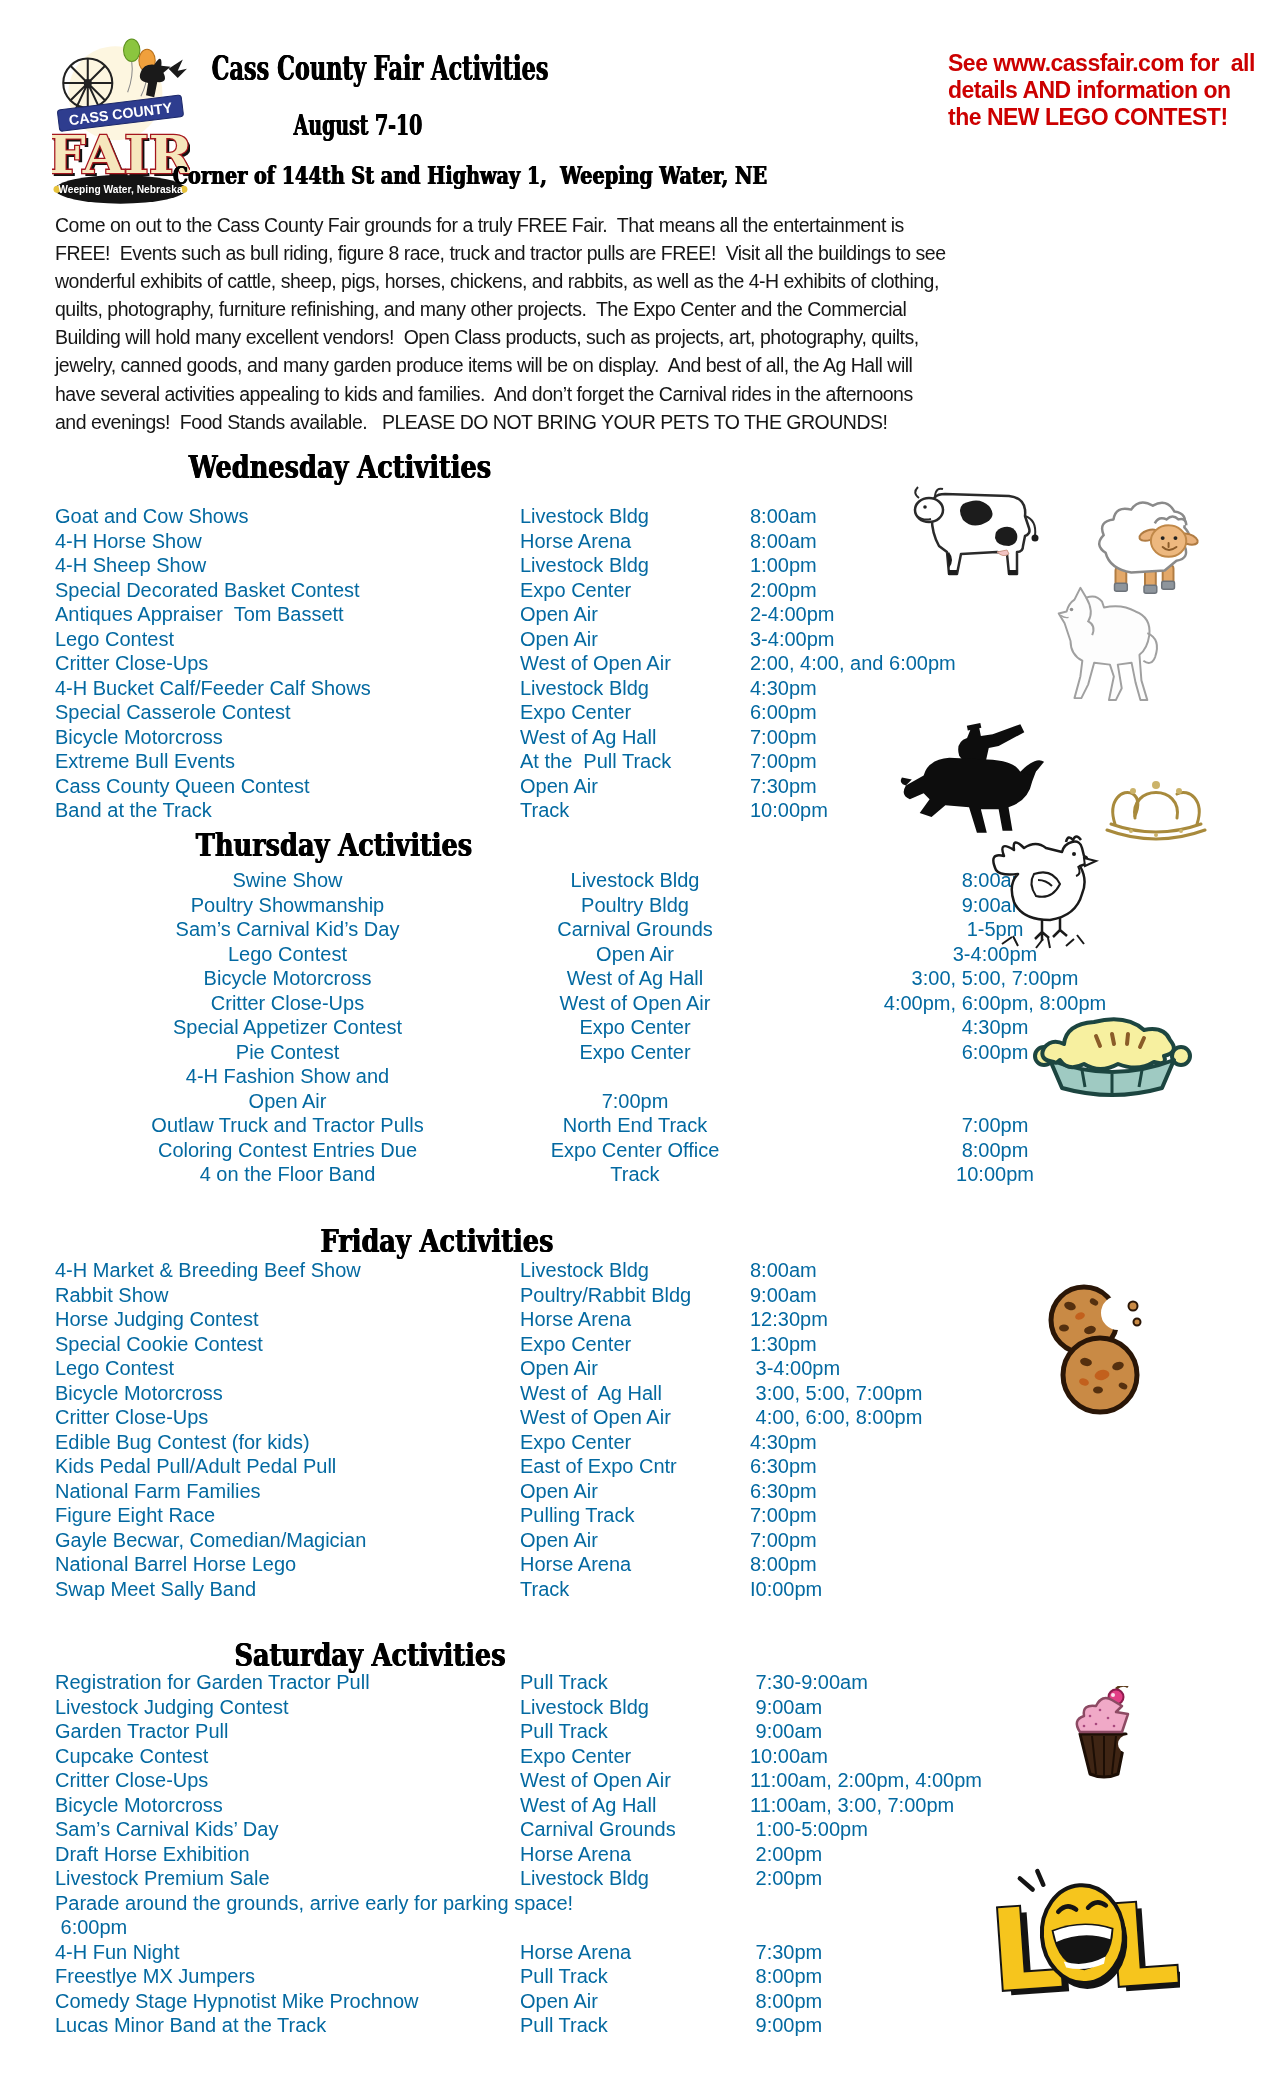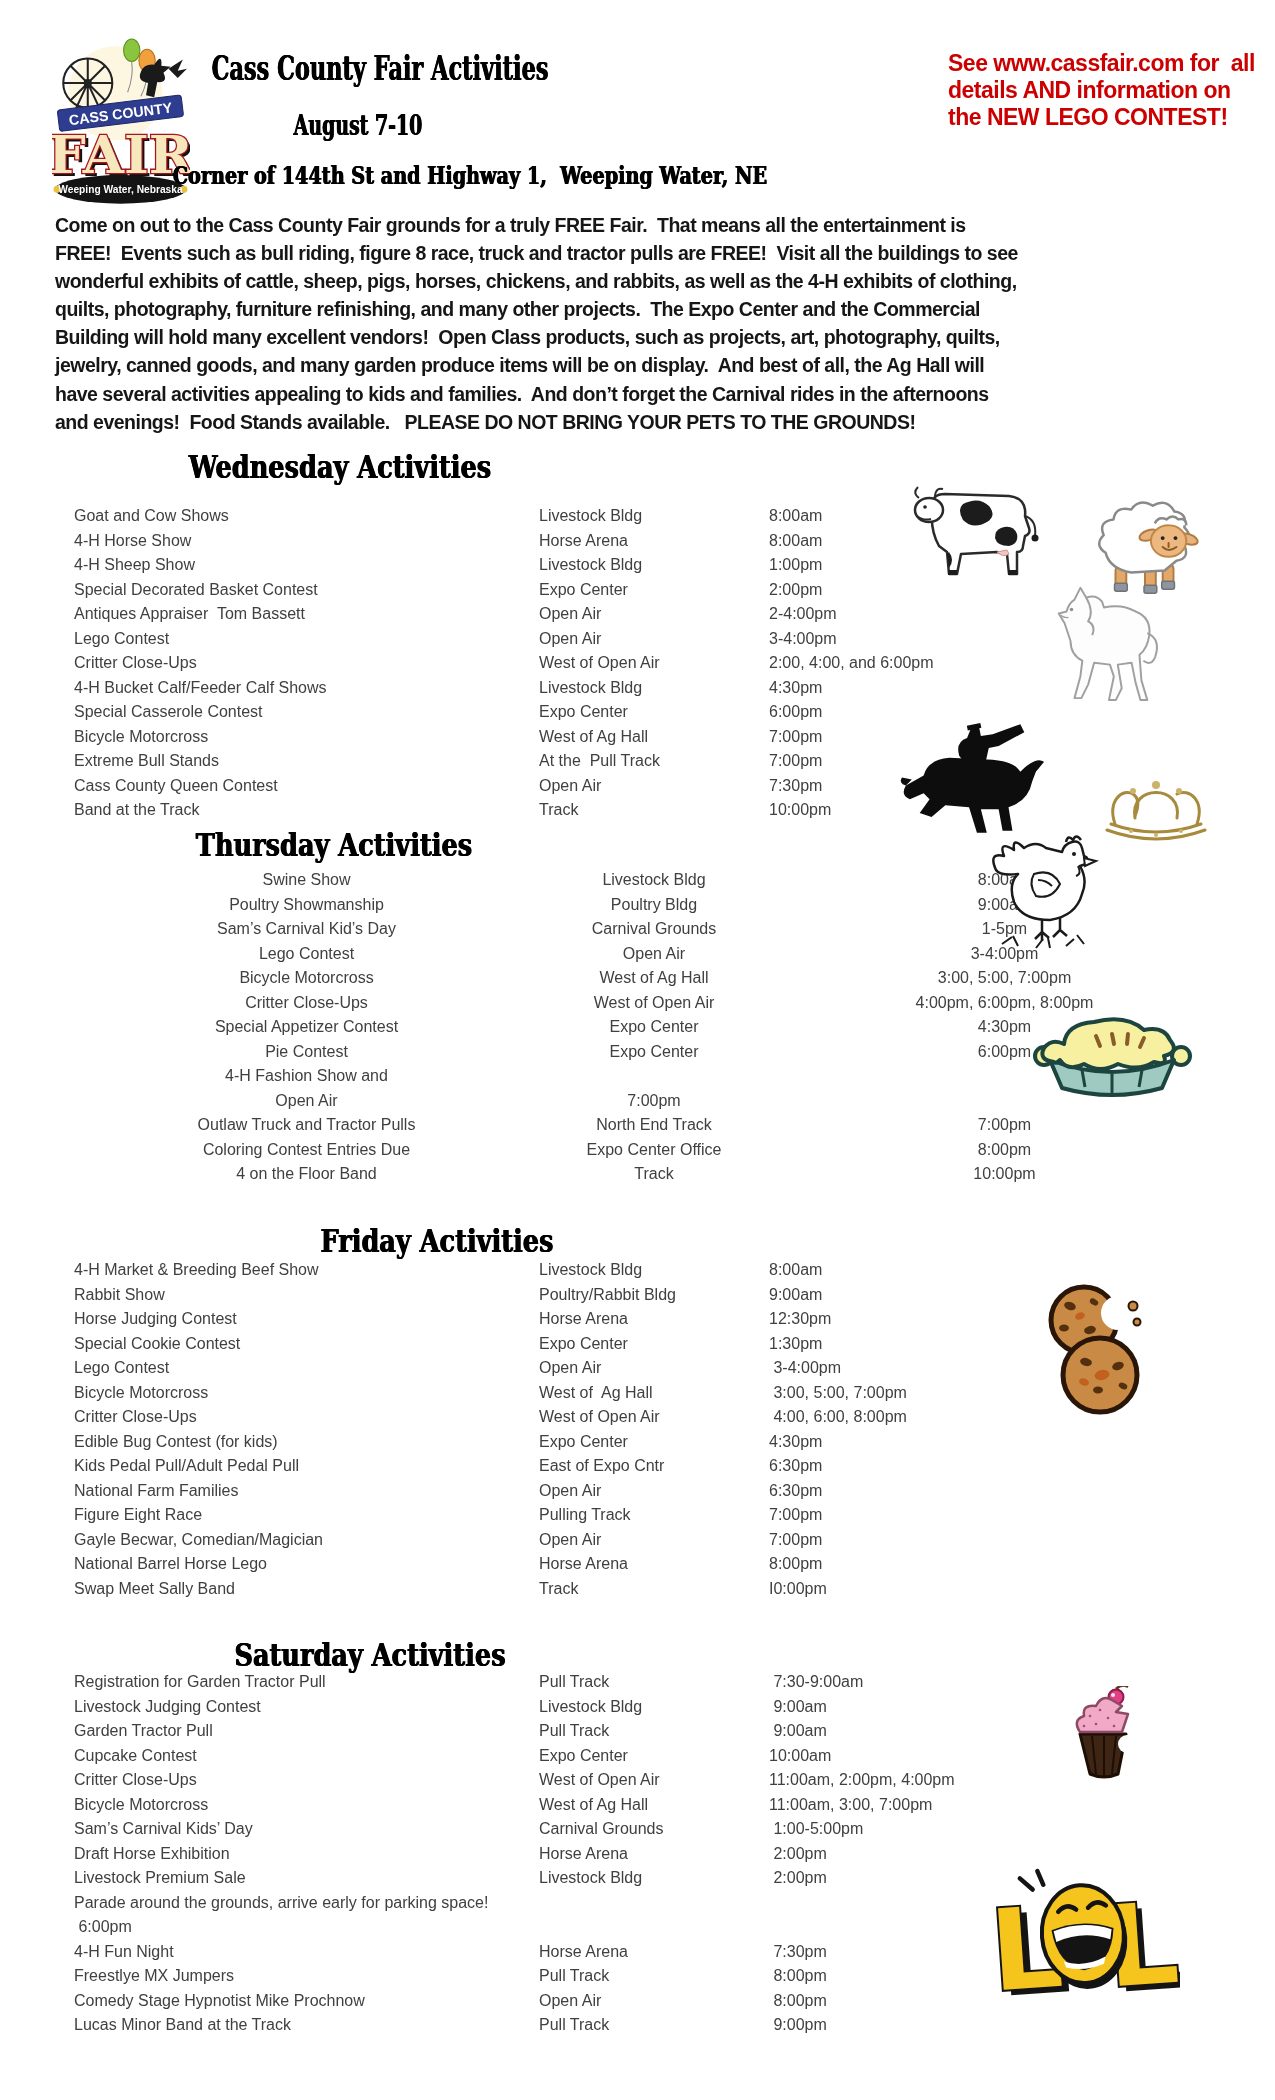--- a/index.html
+++ b/index.html
@@ -12,31 +12,31 @@
   .cline{position:absolute;white-space:pre;transform:translateX(-50%) scaleX(var(--sx,1));}
   .title{left:380px;top:48px;font-size:34px;--sx:0.66;}
   .dates{left:358px;top:110px;font-size:27px;--sx:0.70;}
   .address{left:470px;top:161px;font-size:24px;--sx:0.80;}
   .notice{position:absolute;left:948px;top:50px;width:280px;color:#cc0000;
           font-weight:bold;font-size:23px;line-height:27px;letter-spacing:-0.5px;}
   .notice div{white-space:pre;}
   .logo-wrap{left:52px;top:34px;width:138px;height:170px;}
   
   .intro{position:absolute;left:55px;top:211px;width:1190px;
-         font-size:19.5px;font-weight:bold;line-height:28.1px;letter-spacing:-0.5px;color:#161616;}
+         font-size:19.5px;font-weight:normal;line-height:28.1px;letter-spacing:-0.5px;color:#161616;}
   .intro div{white-space:pre;}
   
   .sec{position:absolute;left:0;width:1240px;}
   .shead{position:relative;height:34px;}
   .shead .hc{position:absolute;top:0;font-size:32px;--sx:0.80;}
   .s0{top:448px;} .s0 .hc{left:340px;} .s0 .rows{margin-top:22px;}
   .s1{top:826px;text-align:center;} .s1 .hc{left:334px;} .s1 .rows{margin-top:8px;}
   .s2{top:1222px;} .s2 .hc{left:437px;} .s2 .rows{margin-top:2px;}
   .s3{top:1636px;} .s3 .hc{left:370px;} .s3 .rows{margin-top:0px;}
-  .rows{margin-left:74px;font-size:16px;line-height:24.5px;color:#404040;}
+  .rows{margin-left:55px;font-size:20px;line-height:24.5px;color:#0369a1;}
   .row{display:grid;grid-template-columns:465px 230px auto;}
   .row span{white-space:pre;}
   .c-event.wide{grid-column:1 / span 2;}
   
   .art{position:absolute;}
   .art svg{display:block;width:100%;height:100%;}
   .art-cow{left:905px;top:472px;width:145px;height:128px;}
   .art-sheep{left:1086px;top:486px;width:116px;height:116px;}
   .art-horse{left:1044px;top:578px;width:120px;height:128px;}
   .art-bull{left:898px;top:720px;width:148px;height:124px;}
@@ -161,21 +161,21 @@
           <span class="c-time">6:00pm</span>
         </div>
 
         <div class="row">
           <span class="c-event">Bicycle Motorcross</span>
           <span class="c-loc">West of Ag Hall</span>
           <span class="c-time">7:00pm</span>
         </div>
 
         <div class="row">
-          <span class="c-event">Extreme Bull Stands</span>
+          <span class="c-event">Extreme Bull Events</span>
           <span class="c-loc">At the  Pull Track</span>
           <span class="c-time">7:00pm</span>
         </div>
 
         <div class="row">
           <span class="c-event">Cass County Queen Contest</span>
           <span class="c-loc">Open Air</span>
           <span class="c-time">7:30pm</span>
         </div>
 

